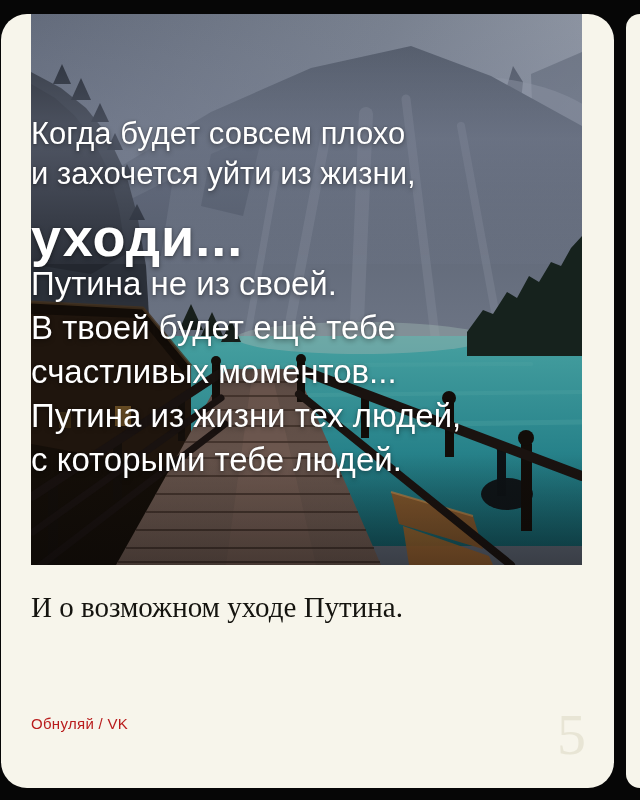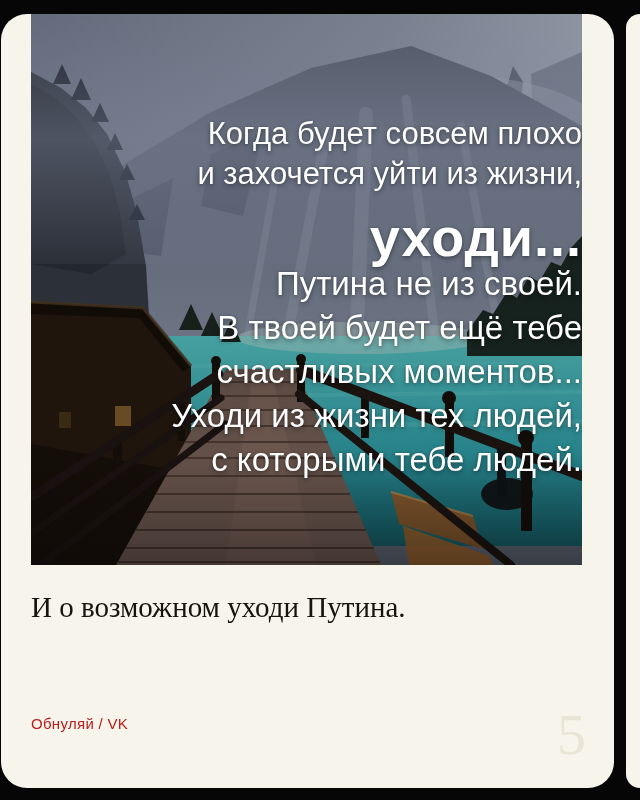--- a/index.html
+++ b/index.html
@@ -25,21 +25,21 @@
   
   .photo{
     position:absolute;left:30px;top:0;width:551px;height:551px;
     overflow:hidden;background:#5d6674;
   }
   .photo svg{position:absolute;left:0;top:0;width:551px;height:551px;display:block;}
 
   
   .overlay{
     position:absolute;left:0;top:100px;width:551px;
-    display:flex;flex-direction:column;align-items:flex-end;
+    display:flex;flex-direction:column;align-items:flex-start;
     color:#ffffff;text-align:center;
     text-shadow:0 2px 5px rgba(0,0,0,.38), 0 0 2px rgba(0,0,0,.25);
   }
   .ln{white-space:nowrap;}
   .ln.s1{font-size:31px;line-height:40px;font-weight:400;}
   .ln.big{font-size:54px;line-height:62px;font-weight:700;margin-top:12px;letter-spacing:1px;}
   .ln.s2{font-size:33px;line-height:44px;font-weight:400;}
   .ln.s2.first{margin-top:-6px;}
 
   
@@ -208,25 +208,25 @@
         <rect x="0" y="440" width="551" height="111" fill="url(#vig)"></rect>
       </svg>
 
       <div class="overlay">
         <div class="ln s1">Когда будет совсем плохо</div>
         <div class="ln s1">и захочется уйти из жизни,</div>
         <div class="ln big">уходи...</div>
         <div class="ln s2 first">Путина не из своей.</div>
         <div class="ln s2">В твоей будет ещё тебе</div>
         <div class="ln s2">счастливых моментов...</div>
-        <div class="ln s2">Уходи из жизни тех людей,</div>
+        <div class="ln s2">Путина из жизни тех людей,</div>
         <div class="ln s2">с которыми тебе людей.</div>
       </div>
     </div>
 
-    <div class="caption">И о возможном уходи Путина.</div>
+    <div class="caption">И о возможном уходе Путина.</div>
 
     <div class="source">Обнуляй / VK</div>
     <div class="pagenum">5</div>
   </div>
 
   <div class="next-card"></div>
 </div>
 
 </body></html>

